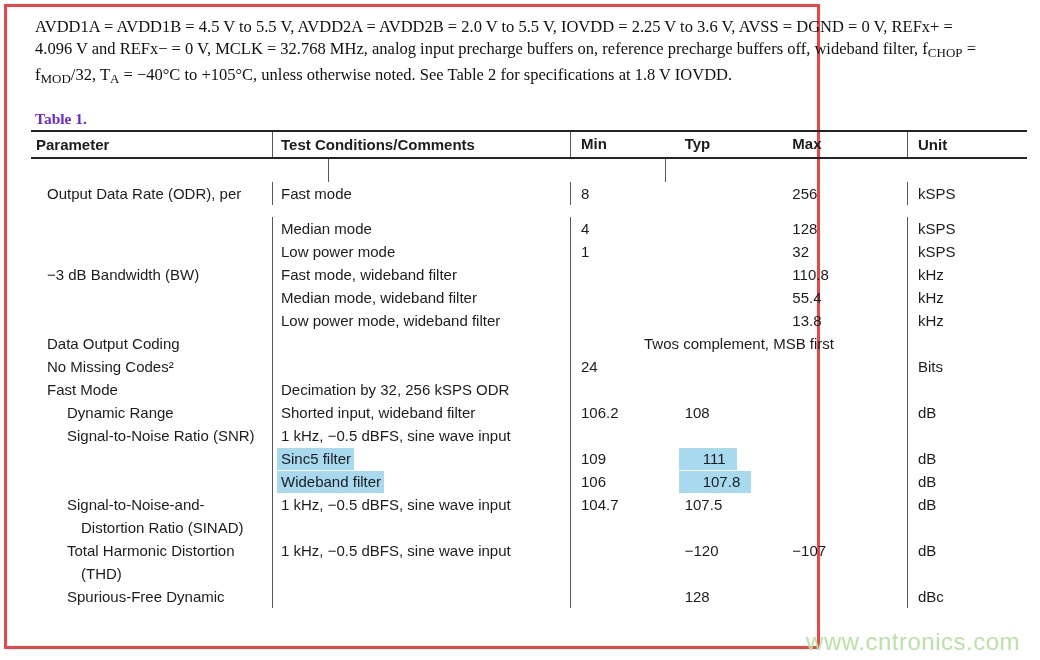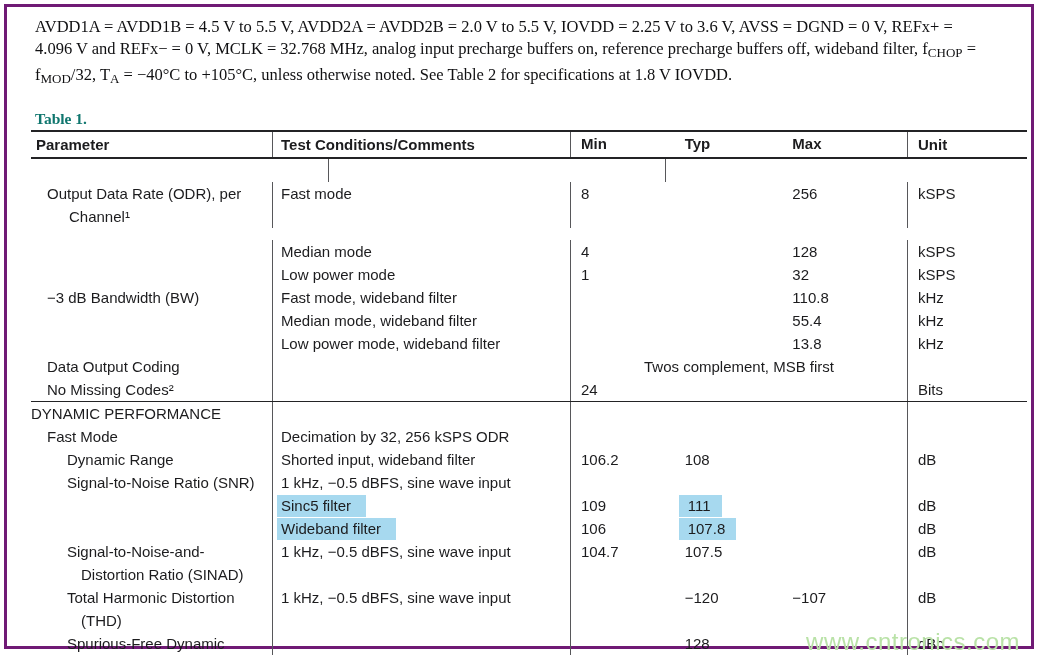--- a/index.html
+++ b/index.html
@@ -1,29 +1,29 @@
 <!DOCTYPE html>
 <html><head>
 <meta charset="utf-8">
 <style>
   html,body{margin:0;padding:0;}
   body{
     width:1040px;height:660px;background:#ffffff;position:relative;
     font-family:"Liberation Sans",sans-serif;color:#1c1c1e;overflow:hidden;
   }
   .frame{
-    position:absolute;left:4px;top:4px;width:1030px;height:645px;
-    border:3px solid #701a75;background:#fff;box-sizing:border-box;
+    position:absolute;left:4px;top:4px;width:816px;height:645px;
+    border:3px solid #ef4444;background:#fff;box-sizing:border-box;
   }
   
   .para{margin:9px 0 0 28px;font-family:"Liberation Serif",serif;font-size:16.5px;color:#101012;}
   .para .pline{line-height:22px;white-space:nowrap;}
   .sub{font-size:13px;vertical-align:-3px;}
   
-  .tlabel{margin:20px 0 1px 28px;font-family:"Liberation Serif",serif;font-weight:bold;font-size:15.5px;color:#0f766e;}
+  .tlabel{margin:20px 0 1px 28px;font-family:"Liberation Serif",serif;font-weight:bold;font-size:15.5px;color:#6d28d9;}
   
   .spec-table{margin:2px 0 0 24px;width:996px;font-size:15px;}
   .tr{display:flex;align-items:stretch;min-height:23px;}
   .td{box-sizing:border-box;line-height:23px;}
   .c-param{width:242px;border-right:1.5px solid #57575a;padding-left:5px;}
   .c-cond{width:298px;border-right:1.5px solid #57575a;padding-left:8px;}
   .c-vals{width:337px;border-right:1.5px solid #57575a;display:flex;align-items:flex-start;}
   .c-min{width:114px;padding-left:10px;box-sizing:border-box;line-height:23px;}
   .c-typ{width:108px;box-sizing:border-box;line-height:23px;}
   .c-max{width:115px;box-sizing:border-box;line-height:23px;}
@@ -32,22 +32,22 @@
   .header-row .td{line-height:25px;}
   .topline{border-top:1.5px solid #232325;}
   .gap{padding-bottom:12px;}
   .pl{padding:0;margin:0;}
   .l{line-height:23px;}
   .l.i1{padding-left:16px;}
   .l.i2{padding-left:36px;}
   .l.cont.i1{padding-left:38px;}
   .l.cont.i2{padding-left:50px;}
   .spanc{width:337px;text-align:center;line-height:23px;}
-  .hl{background:var(--hl,#a7d9ef);padding:2px 15px 3px 4px;margin-left:-4px;}
-  .vhl{background:var(--hl,#a7d9ef);padding:2px 11px 3px 9px;margin-left:-6px;}
+  .hl{background:var(--hl,#a7d9ef);padding:2px 3px 3px 4px;margin-left:-4px;}
+  .vhl{background:var(--hl,#a7d9ef);padding:2px 11px 3px 24px;margin-left:-6px;}
   .watermark{
     position:absolute;right:20px;bottom:4px;font-size:24px;
     color:var(--wm,#b9e2a7);letter-spacing:0.5px;
   }
 </style>
 </head>
 <body style="--hl: #a7d9ef; --wm: #b9e2a7;">
 
 <div class="frame">
 
@@ -76,21 +76,20 @@
           <div class="td c-vals">
             <div class="c-min"></div>
             <div class="c-typ"></div>
             <div class="c-max"></div>
           </div>
           <div class="td c-unit"></div>
         </div>
         <div class="tr gap">
           <div class="td c-param pl">
             <div class="l i1">Output Data Rate (ODR), per</div>
-            <div class="l i1 cont">Channel¹</div>
           </div>
           <div class="td c-cond"><span>Fast mode</span></div>
           <div class="td c-vals">
             <div class="c-min">8</div>
             <div class="c-typ"></div>
             <div class="c-max">256</div>
           </div>
           <div class="td c-unit">kSPS</div>
         </div>
         <div class="tr">
@@ -167,32 +166,20 @@
           <div class="td c-param pl">
             <div class="l i1">No Missing Codes²</div>
           </div>
           <div class="td c-cond"></div>
           <div class="td c-vals">
             <div class="c-min">24</div>
             <div class="c-typ"></div>
             <div class="c-max"></div>
           </div>
           <div class="td c-unit">Bits</div>
-        </div>
-        <div class="tr topline">
-          <div class="td c-param pl">
-            <div class="l">DYNAMIC PERFORMANCE</div>
-          </div>
-          <div class="td c-cond"></div>
-          <div class="td c-vals">
-            <div class="c-min"></div>
-            <div class="c-typ"></div>
-            <div class="c-max"></div>
-          </div>
-          <div class="td c-unit"></div>
         </div>
         <div class="tr">
           <div class="td c-param pl">
             <div class="l i1">Fast Mode</div>
           </div>
           <div class="td c-cond"><span>Decimation by 32, 256 kSPS ODR</span></div>
           <div class="td c-vals">
             <div class="c-min"></div>
             <div class="c-typ"></div>
             <div class="c-max"></div>

